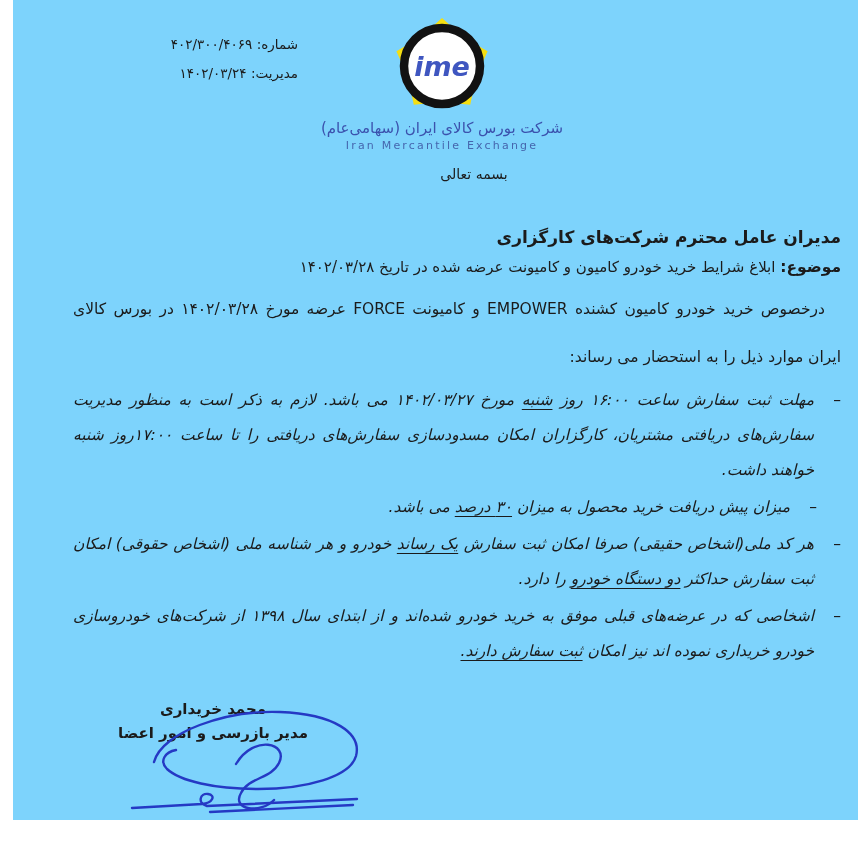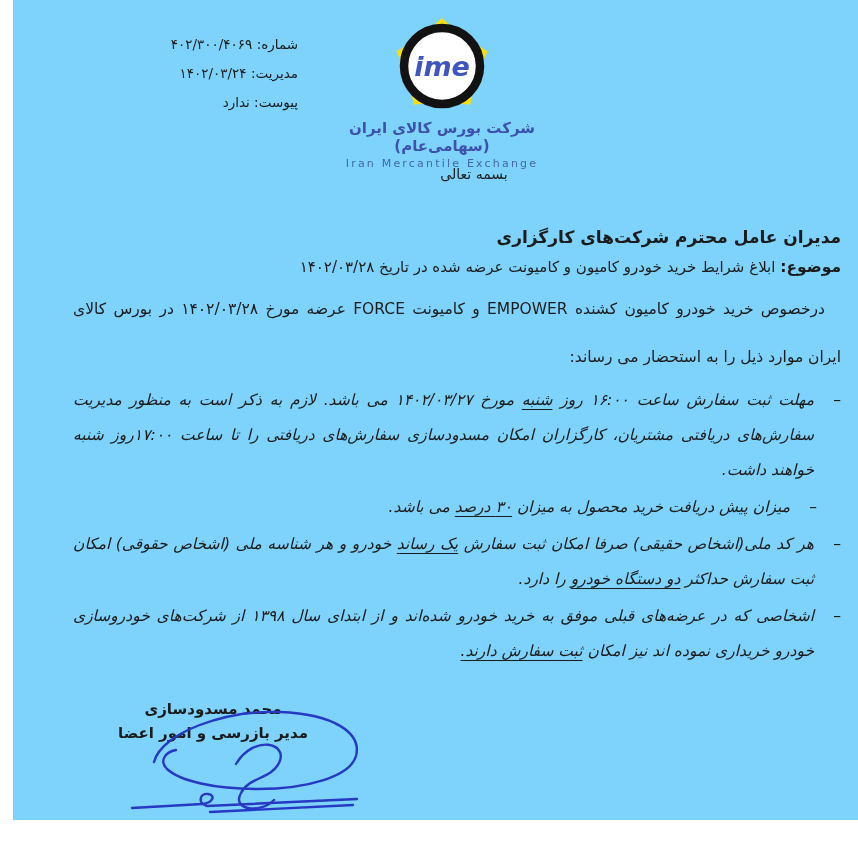--- a/index.html
+++ b/index.html
@@ -5,21 +5,21 @@
   html,body{margin:0;padding:0;background:#fff;}
   .page{position:relative;width:858px;height:820px;background:#7dd3fc;overflow:hidden;
         font-family:"DejaVu Sans",sans-serif;color:#1b1b1b;margin-left:13px;}
   
   .meta{position:absolute;top:30px;right:573px;direction:rtl;text-align:right;
         font-size:13.5px;line-height:29px;white-space:nowrap;}
   .meta-row span{display:inline;}
   
   .logo{position:absolute;top:18px;left:50%;transform:translateX(-50%);width:260px;text-align:center;}
   .logo-icon{display:block;margin:0 auto;}
-  .logo-fa{font-size:15px;font-weight:bold;margin-top:1px;}
+  .logo-fa{font-size:15px;font-weight:normal;margin-top:1px;}
   .logo-en{font-size:11px;letter-spacing:2.2px;margin-top:2px;}
   .besmele{position:absolute;top:166px;left:0;width:100%;text-align:center;
            font-size:14px;direction:rtl;padding-left:32px;}
   
   .body{position:absolute;top:224px;right:30px;left:60px;direction:rtl;font-size:15.5px;}
   .title{font-weight:bold;font-size:17px;line-height:26px;margin-bottom:4px;}
   .subject{font-size:15px;line-height:27px;}
   .subject b{font-size:15.5px;}
   .salut{font-weight:bold;font-size:15.5px;margin-top:34px;line-height:26px;}
   .intro{margin:4px 0 0 0;text-align:justify;line-height:48px;text-indent:16px;}
@@ -40,24 +40,20 @@
 <div class="page">
 
   <div class="meta">
     <div class="meta-row">
       <span>شماره:</span>
       <span>۴۰۲/۳۰۰/۴۰۶۹</span>
     </div>
     <div class="meta-row">
       <span>مدیریت:</span>
       <span>۱۴۰۲/۰۳/۲۴</span>
-    </div>
-    <div class="meta-row">
-      <span>پیوست:</span>
-      <span>ندارد</span>
     </div>
   </div>
 
   <div class="logo">
     <svg class="logo-icon" width="100" height="100" viewBox="0 0 100 100">
       <polygon points="50,0 71.2,18.9 95.6,33.2 84.2,59.1 78.2,86.8 50,84 21.8,86.8 15.8,59.1 4.4,33.2 28.8,18.9" fill="#f4de12"></polygon>
       <circle cx="50" cy="48" r="38" fill="#ffffff" stroke="#121212" stroke-width="8.5"></circle>
       <text x="50" y="58" text-anchor="middle" font-family="DejaVu Sans, sans-serif" font-size="27" font-weight="bold" font-style="italic" fill="#3f56c0">ime</text>
     </svg>
     <div class="logo-fa" style="color:#3b51ad">شرکت بورس کالای ایران (سهامی‌عام)</div>
@@ -87,21 +83,21 @@
         <div class="btxt"><span>هر کد ملی(اشخاص حقیقی) صرفا امکان ثبت سفارش </span><span class="u">یک رساند</span><span> خودرو و هر شناسه ملی (اشخاص حقوقی) امکان ثبت سفارش حداکثر </span><span class="u">دو دستگاه خودرو</span><span> را دارد.</span></div>
       </li>
       <li>
         <span class="marker">–</span>
         <div class="btxt"><span>اشخاصی که در عرضه‌های قبلی موفق به خرید خودرو شده‌اند و از ابتدای سال ۱۳۹۸ از شرکت‌های خودروسازی خودرو خریداری نموده اند نیز امکان </span><span class="u">ثبت سفارش دارند.</span></div>
       </li>
     </ul>
   </div>
 
   <div class="sig-text">
-    <div>محمد مسدودسازی</div>
+    <div>محمد خریداری</div>
     <div>مدیر بازرسی و امور اعضا</div>
   </div>
   <svg class="sig-ink" width="262" height="128" viewBox="0 0 262 128">
     <g fill="none" stroke="#2539c4" stroke-width="2.4" stroke-linecap="round">
       <path d="M46,62 C54,32 118,10 172,12 C226,14 254,33 248,56 C242,77 198,89 150,89 C106,89 72,81 59,69 C51,61 57,52 68,50"></path>
       <path d="M128,64 C146,34 181,43 171,63 C163,79 141,77 133,93 C123,110 153,114 166,100"></path>
       <path d="M24,108 L94,104 C105,103 108,95 100,94 C92,93 89,103 99,106 L249,99"></path>
       <path d="M102,112 L245,105"></path>
     </g>
   </svg>

